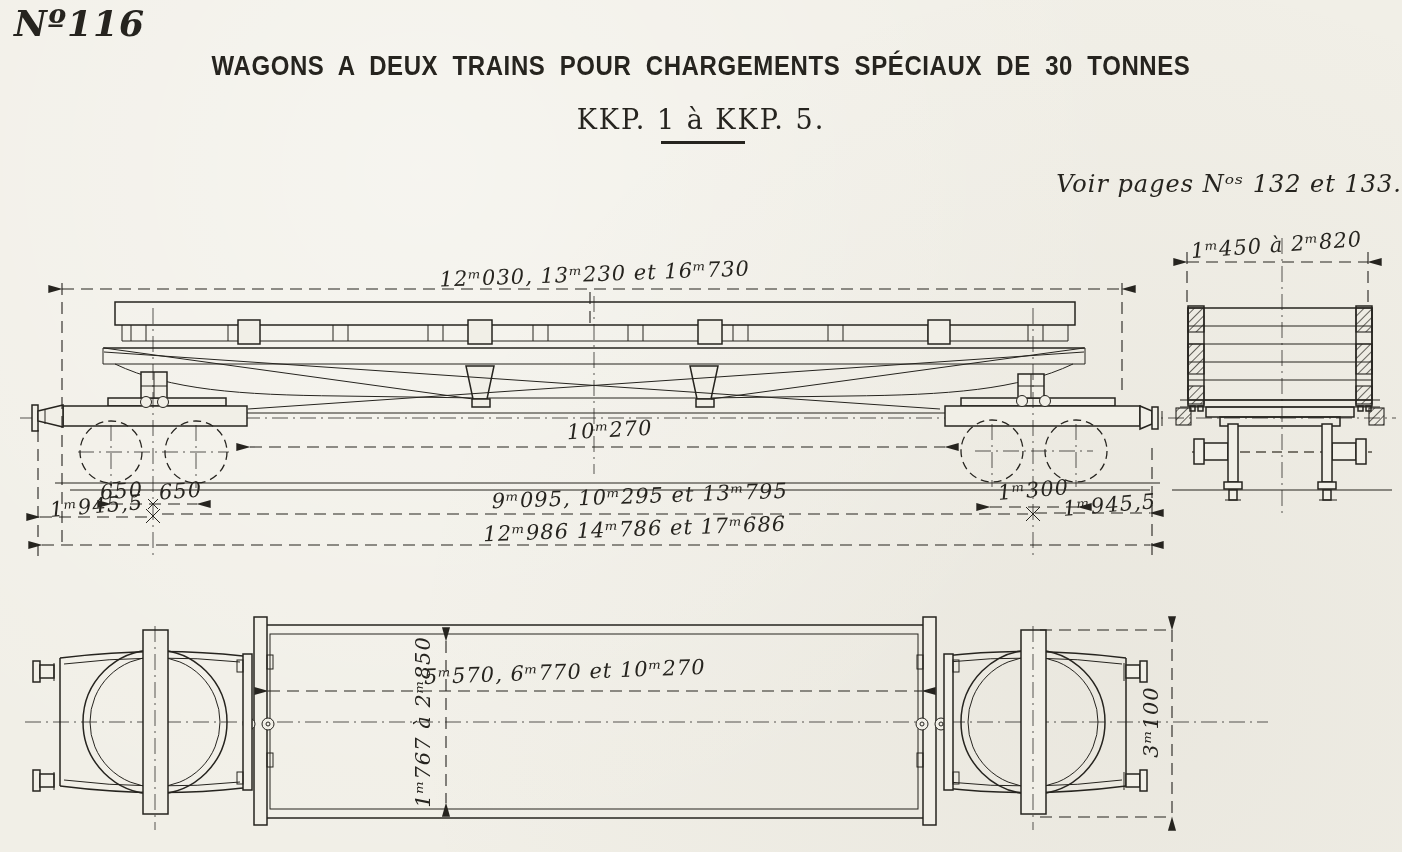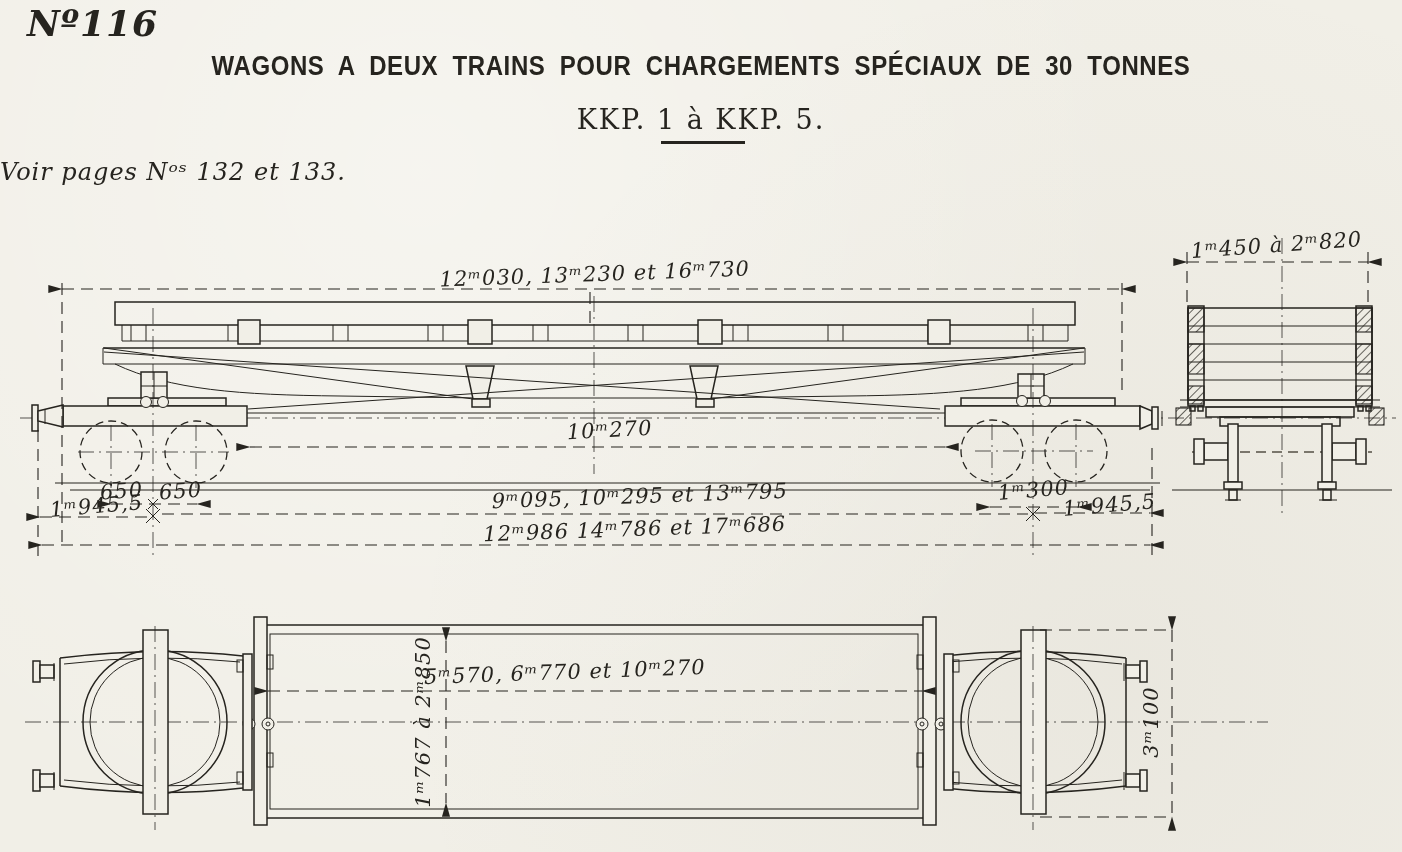--- a/index.html
+++ b/index.html
@@ -11,42 +11,41 @@
     background-image:radial-gradient(circle at 30% 20%, rgba(255,255,255,.35), rgba(0,0,0,0) 60%),
                      radial-gradient(circle at 80% 80%, rgba(120,110,90,.06), rgba(0,0,0,0) 55%);
     overflow:hidden;
     font-family:"DejaVu Serif", serif;
     color:#26241f;
   }
   .pageno{
     position:absolute;top:2px;left:14px;
     font:italic 700 36px "DejaVu Serif", serif;
     letter-spacing:1px;
-    margin-left:13px;
   }
   .title{
     position:absolute;top:52px;left:0;right:0;
     text-align:center;
     font:700 24px "Liberation Sans", sans-serif;
     letter-spacing:.6px;word-spacing:7px;
     transform:scaleY(1.14);
   }
   .subtitle{
     position:absolute;top:104px;left:0;right:0;
     text-align:center;
     font:400 27px "DejaVu Serif", serif;
     letter-spacing:2px;
   }
   .rule{
     position:absolute;top:141px;left:661px;
     width:84px;height:3px;background:#26241f;
   }
   .refnote{
-    position:absolute;top:158px;left:0;right:0;
-    text-align:left;
+    position:absolute;top:170px;left:0;right:0;
+    text-align:right;
     font:italic 24px "DejaVu Serif", serif;
     letter-spacing:1px;
   }
   svg{position:absolute;left:0;top:0;}
   .ln{stroke:#26241f;fill:none;stroke-width:1.5;}
   .thin{stroke-width:1;}
   .dim{stroke:#26241f;fill:none;stroke-width:1.1;stroke-dasharray:12 7;}
   .cl{stroke:#26241f;fill:none;stroke-width:.9;stroke-dasharray:16 5 2 5;opacity:.85;}
   .whl{stroke-dasharray:8 5;stroke-width:1.3;}
   .fp{fill:#f1efe7;}

